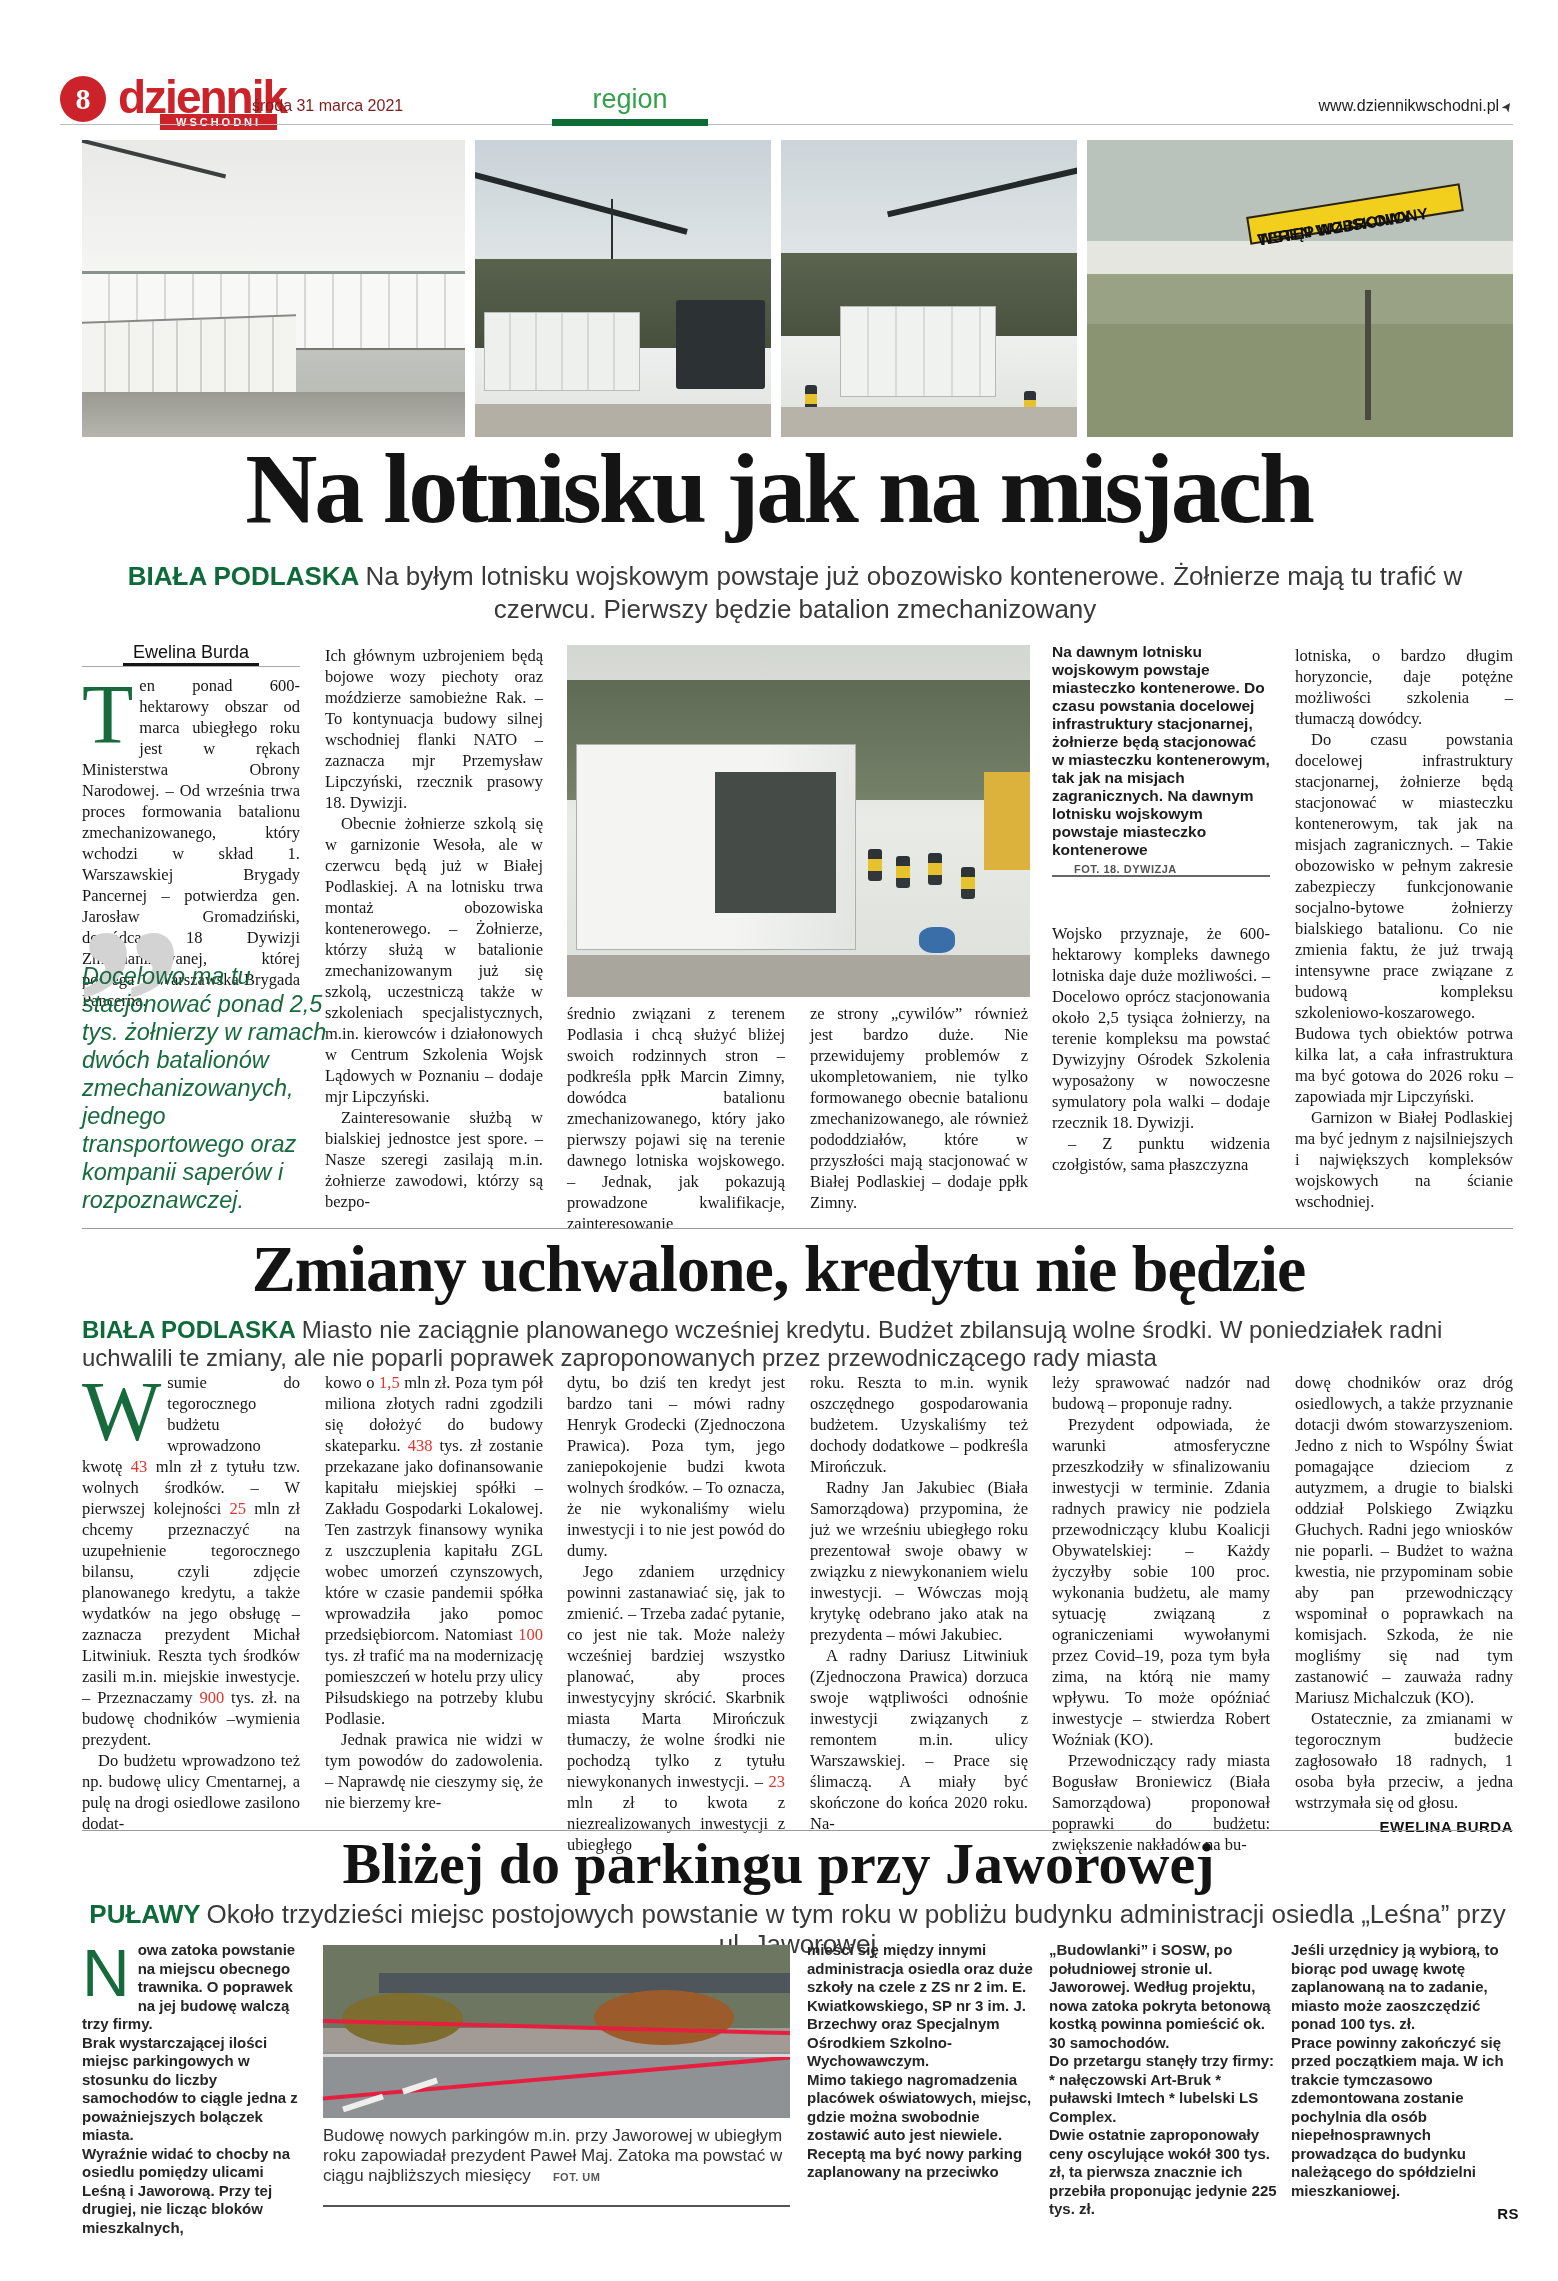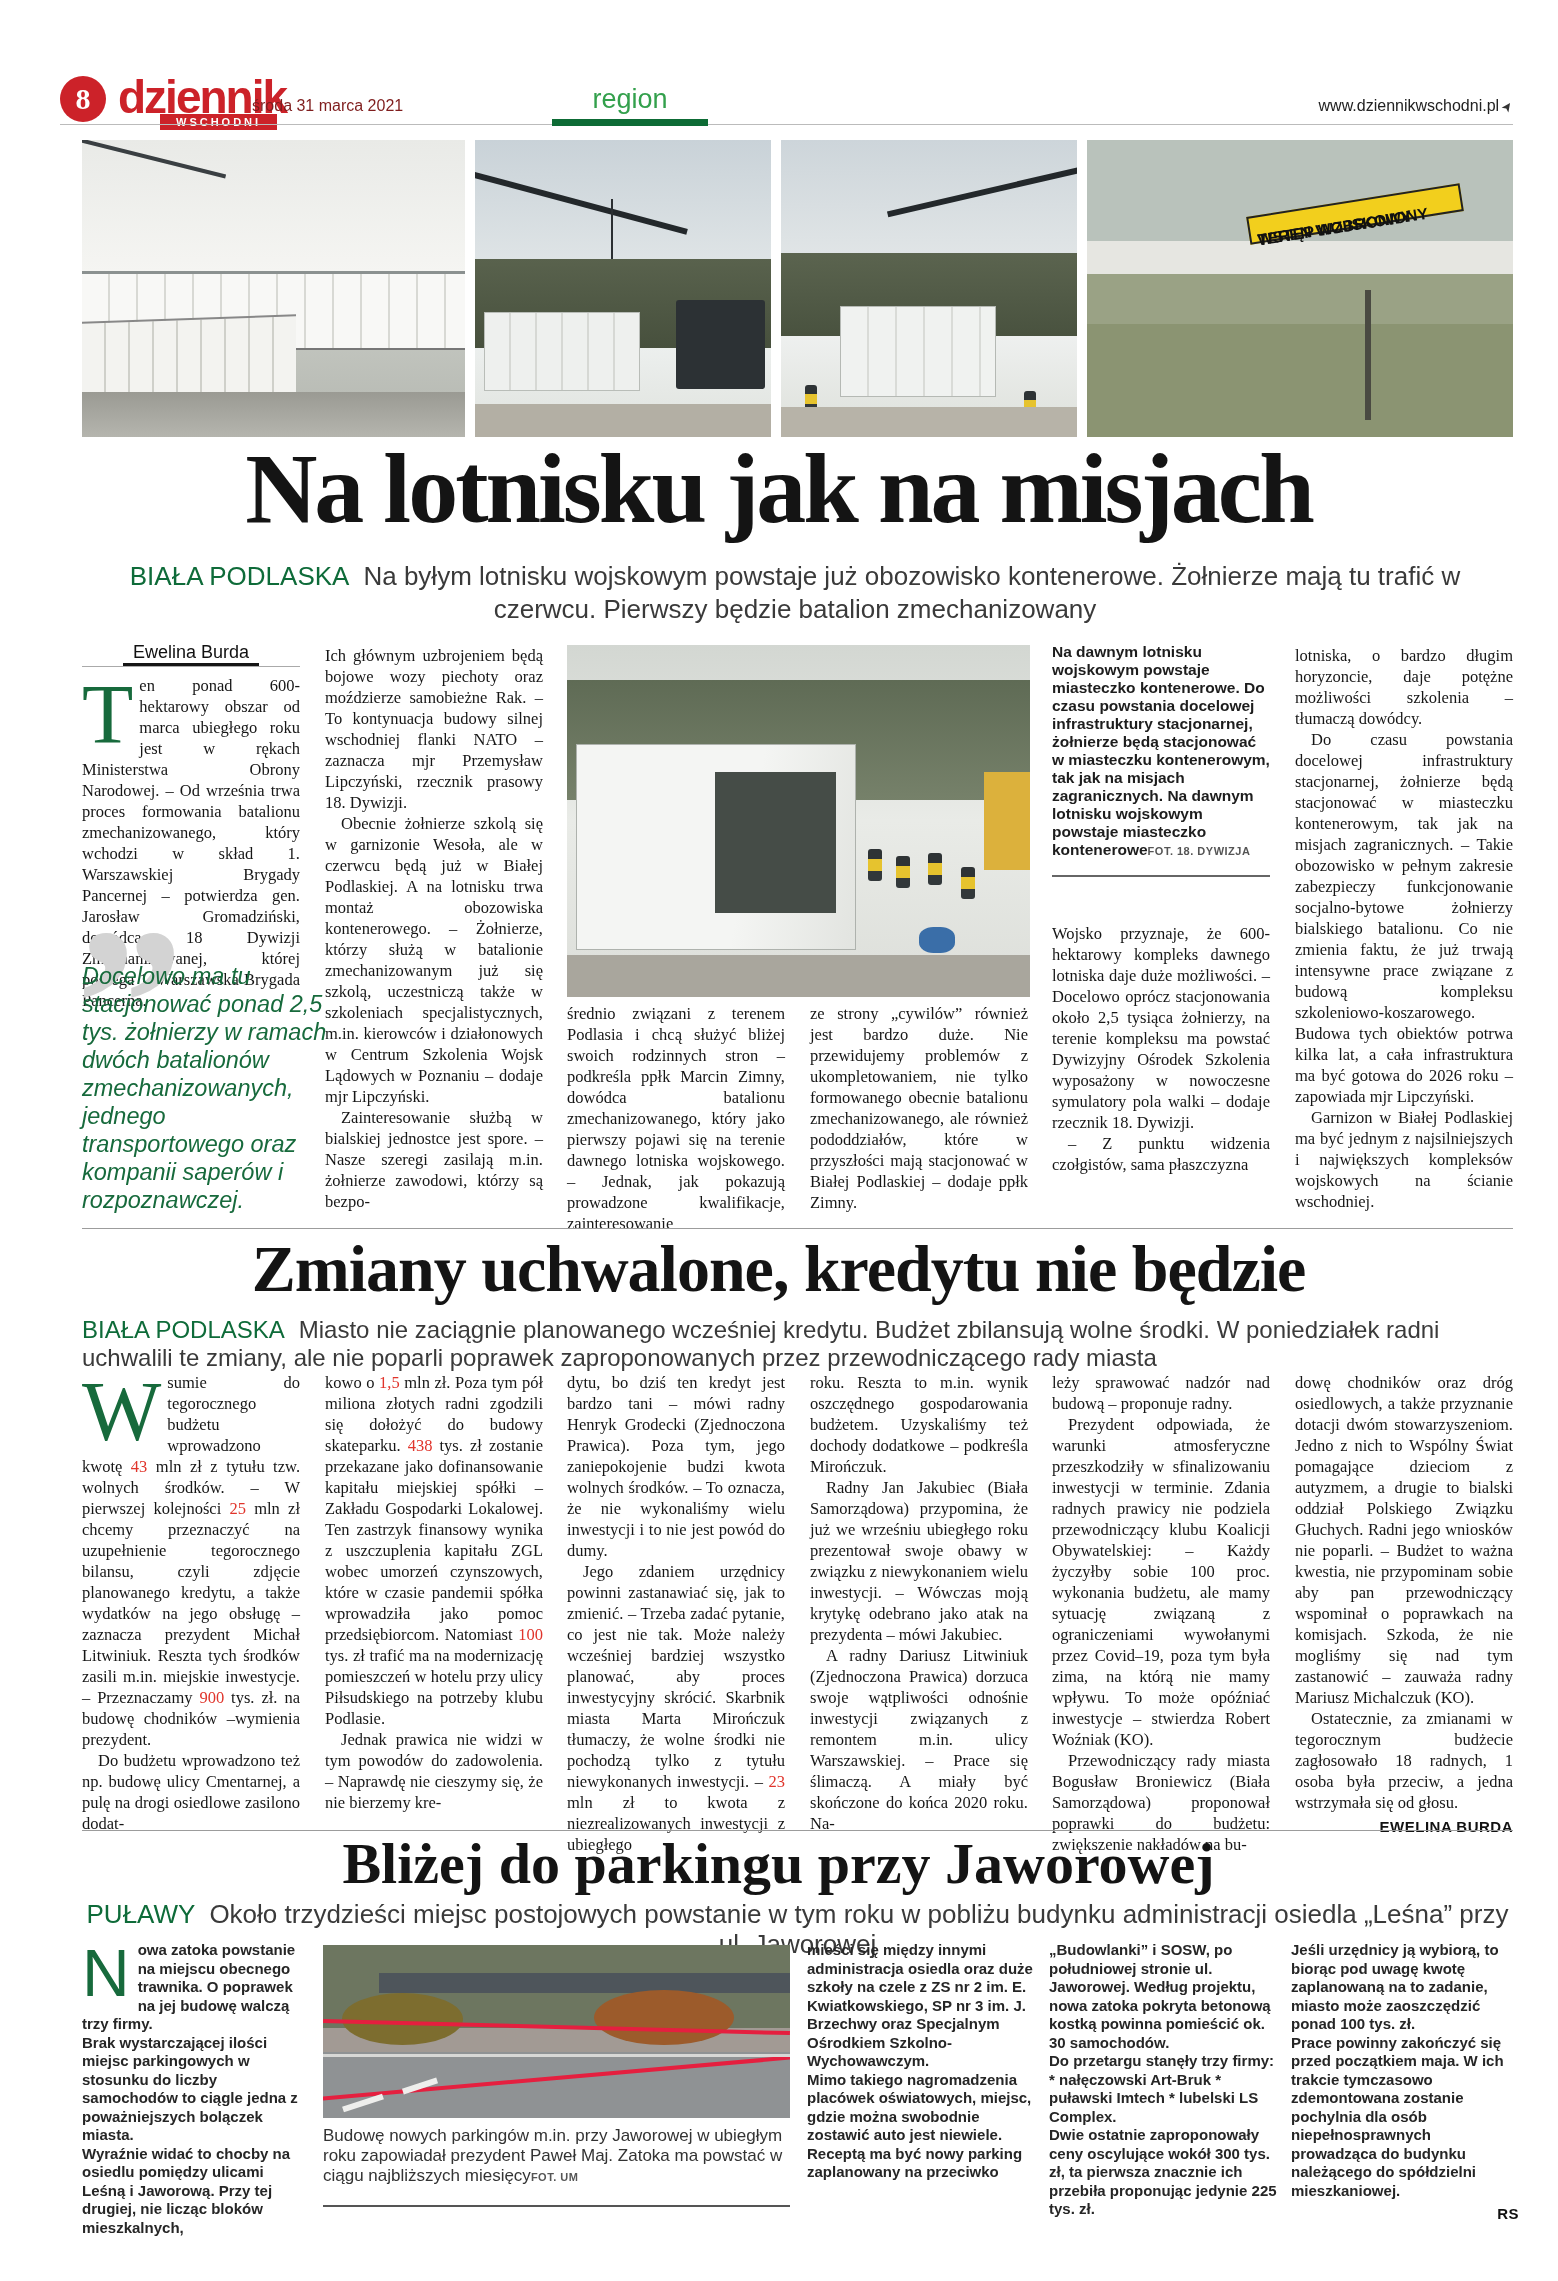--- a/index.html
+++ b/index.html
@@ -22,21 +22,21 @@
   
   .rule{position:absolute;height:1px;background:#9c9c9c;}
   
   .h1{position:absolute;left:63px;top:438px;width:1431px;text-align:center;
       font:700 100px/1.02 "Liberation Serif",serif;letter-spacing:-3px;color:#141414;}
   .h2{position:absolute;left:63px;top:1234px;width:1431px;text-align:center;
       font:700 66px/1.05 "Liberation Serif",serif;letter-spacing:-1px;color:#141414;}
   .h3{position:absolute;left:63px;top:1834px;width:1431px;text-align:center;
       font:700 58px/1.05 "Liberation Serif",serif;color:#141414;}
   .lead{font-family:"Liberation Sans",sans-serif;color:#3a3a3a;}
-  .lead .loc{font-weight:400;color:#0e6b39;margin-right:14px;}
+  .lead .loc{font-weight:700;color:#0e6b39;margin-right:6px;}
   .lead1{position:absolute;left:100px;top:560px;width:1390px;text-align:center;font-size:26px;line-height:33px;}
   .lead2{position:absolute;left:82px;top:1316px;width:1431px;font-size:24px;line-height:28px;}
   .lead3{position:absolute;left:82px;top:1899px;width:1431px;text-align:center;font-size:26px;line-height:30px;}
   
   .col{position:absolute;width:218px;font:16.5px/21px "Liberation Serif",serif;
        text-align:justify;color:#161616;hyphens:auto;overflow-wrap:break-word;}
   .col p{margin:0;}
   .col p + p{text-indent:16px;}
   .dc{float:left;color:#176a3c;font:84px/70px "Liberation Serif",serif;margin:5px 6px 0 0;}
   .num{color:#e0342b;}
@@ -44,21 +44,21 @@
                font:18px/22px "Liberation Sans",sans-serif;color:#111;}
   .byline-wrap span{border-bottom:3px solid #151515;padding:0 10px 1px;}
   .pullquote{position:absolute;left:82px;top:962px;width:248px;
              font:italic 23.5px/28px "Liberation Sans",sans-serif;color:#176a3c;}
   .pq-mark{position:absolute;left:-6px;top:-66px;font:700 215px/1 "Liberation Serif",serif;
            font-style:normal;color:#d3d3d3;z-index:0;}
   .pq-text{position:relative;z-index:1;display:block;}
   .capwrap{height:232px;border-bottom:2px solid #666;margin-bottom:46px;}
   .cap{font:700 15.5px/18px "Liberation Sans",sans-serif;color:#1d1d1d;text-align:left;margin:0;}
   .credit{font:700 11px/12px "Liberation Sans",sans-serif;color:#555;letter-spacing:.5px;
-          white-space:nowrap;}
+          margin-left:22px;white-space:nowrap;}
   .sig{text-align:right;font:700 15px/20px "Liberation Sans",sans-serif;color:#111;
        letter-spacing:.5px;text-indent:0 !important;margin-top:4px !important;}
   
   .col3s{position:absolute;width:228px;font:700 15px/18.5px "Liberation Sans",sans-serif;
          color:#262626;text-align:left;}
   .col3s p{margin:0;}
   .dc3{float:left;color:#176a3c;font:400 66px/56px "Liberation Sans",sans-serif;margin:4px 8px 0 0;}
   .cap3{position:absolute;left:323px;top:2126px;width:467px;font:400 17px/20px "Liberation Sans",sans-serif;
         color:#333;border-bottom:2px solid #555;padding-bottom:19px;}
   

